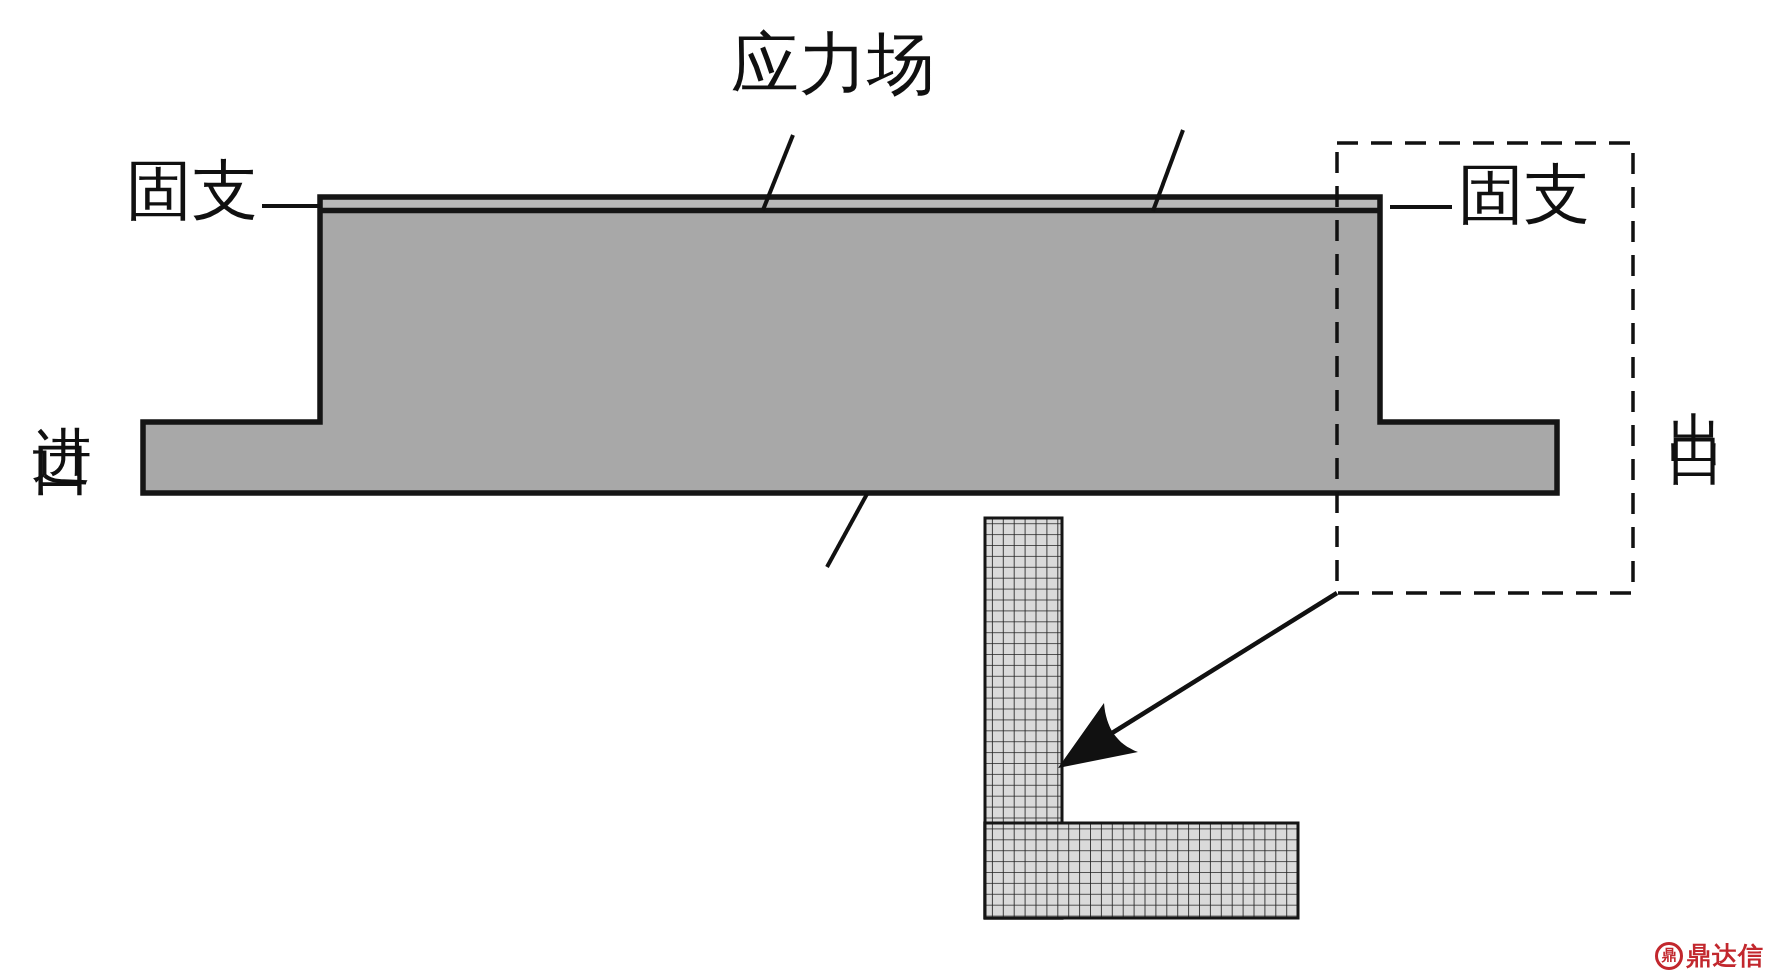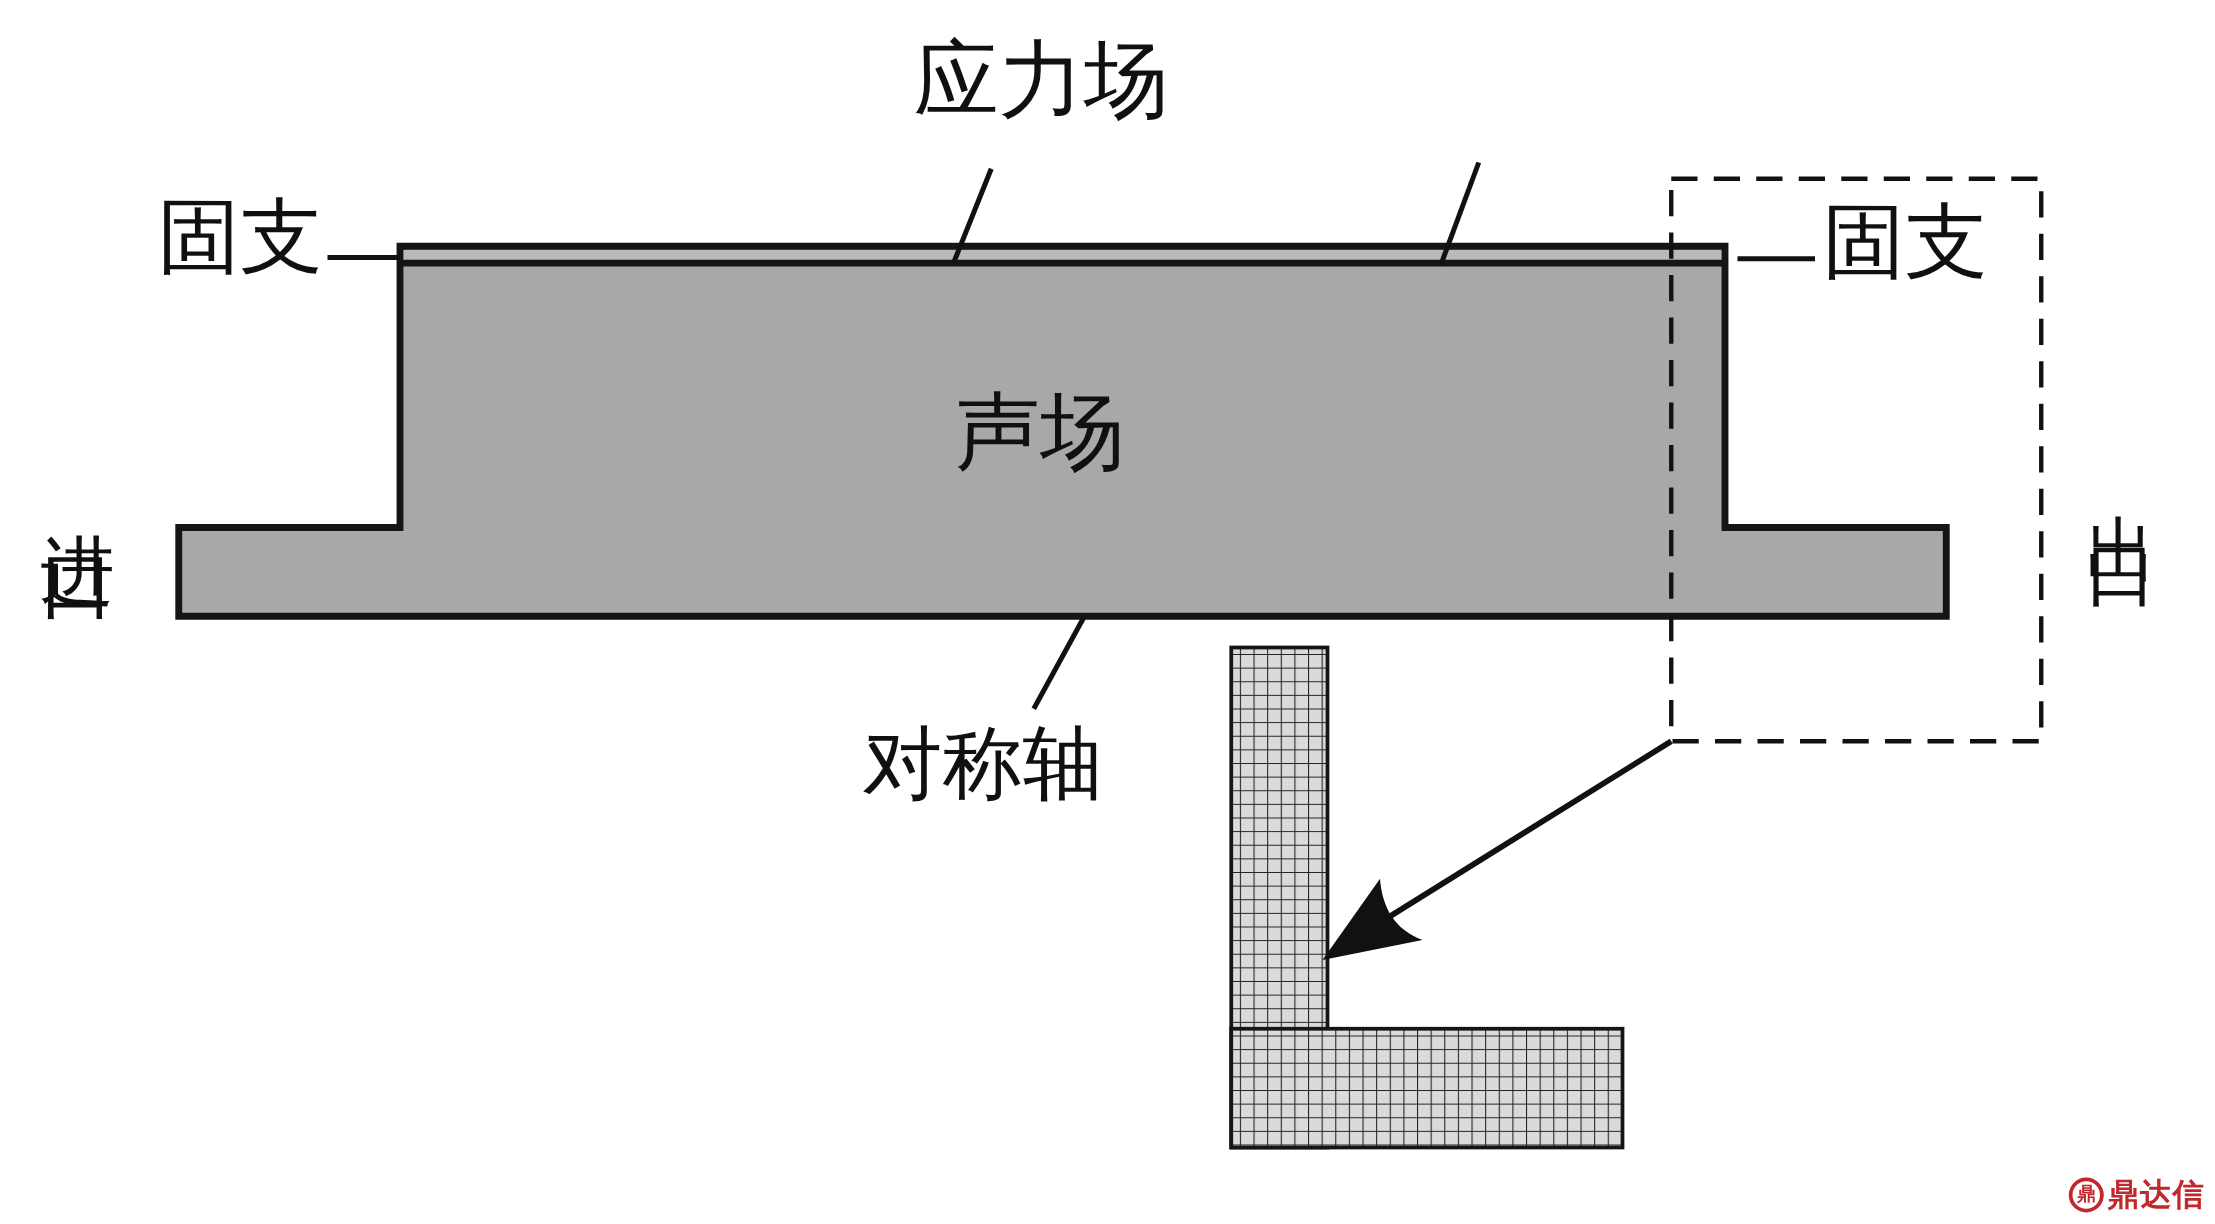--- a/index.html
+++ b/index.html
@@ -87,22 +87,20 @@
     <path d="M262 206 H320" stroke="#111111" stroke-width="4" fill="none"></path>
     <path d="M1390 207 H1452" stroke="#111111" stroke-width="4" fill="none"></path>
     <path d="M793 135 L763 210" stroke="#111111" stroke-width="4" fill="none"></path>
     <path d="M1183 130 L1153 211" stroke="#111111" stroke-width="4" fill="none"></path>
     <path d="M867 494 L827 567" stroke="#111111" stroke-width="4" fill="none"></path>
   </svg>
 
   <div class="lbl lbl-stress">应力场</div>
   <div class="lbl lbl-fixed-l">固支</div>
   <div class="lbl lbl-fixed-r">固支</div>
-  <div class="lbl lbl-sound">声场</div>
-  <div class="lbl lbl-sym">对称轴</div>
   <div class="lbl lbl-vert lbl-inlet">进口</div>
   <div class="lbl lbl-vert lbl-outlet">出口</div>
 
   <div class="watermark">
     <div class="wm-circle">鼎</div>
     <div class="wm-text">鼎达信</div>
   </div>
 
 </div>
 

